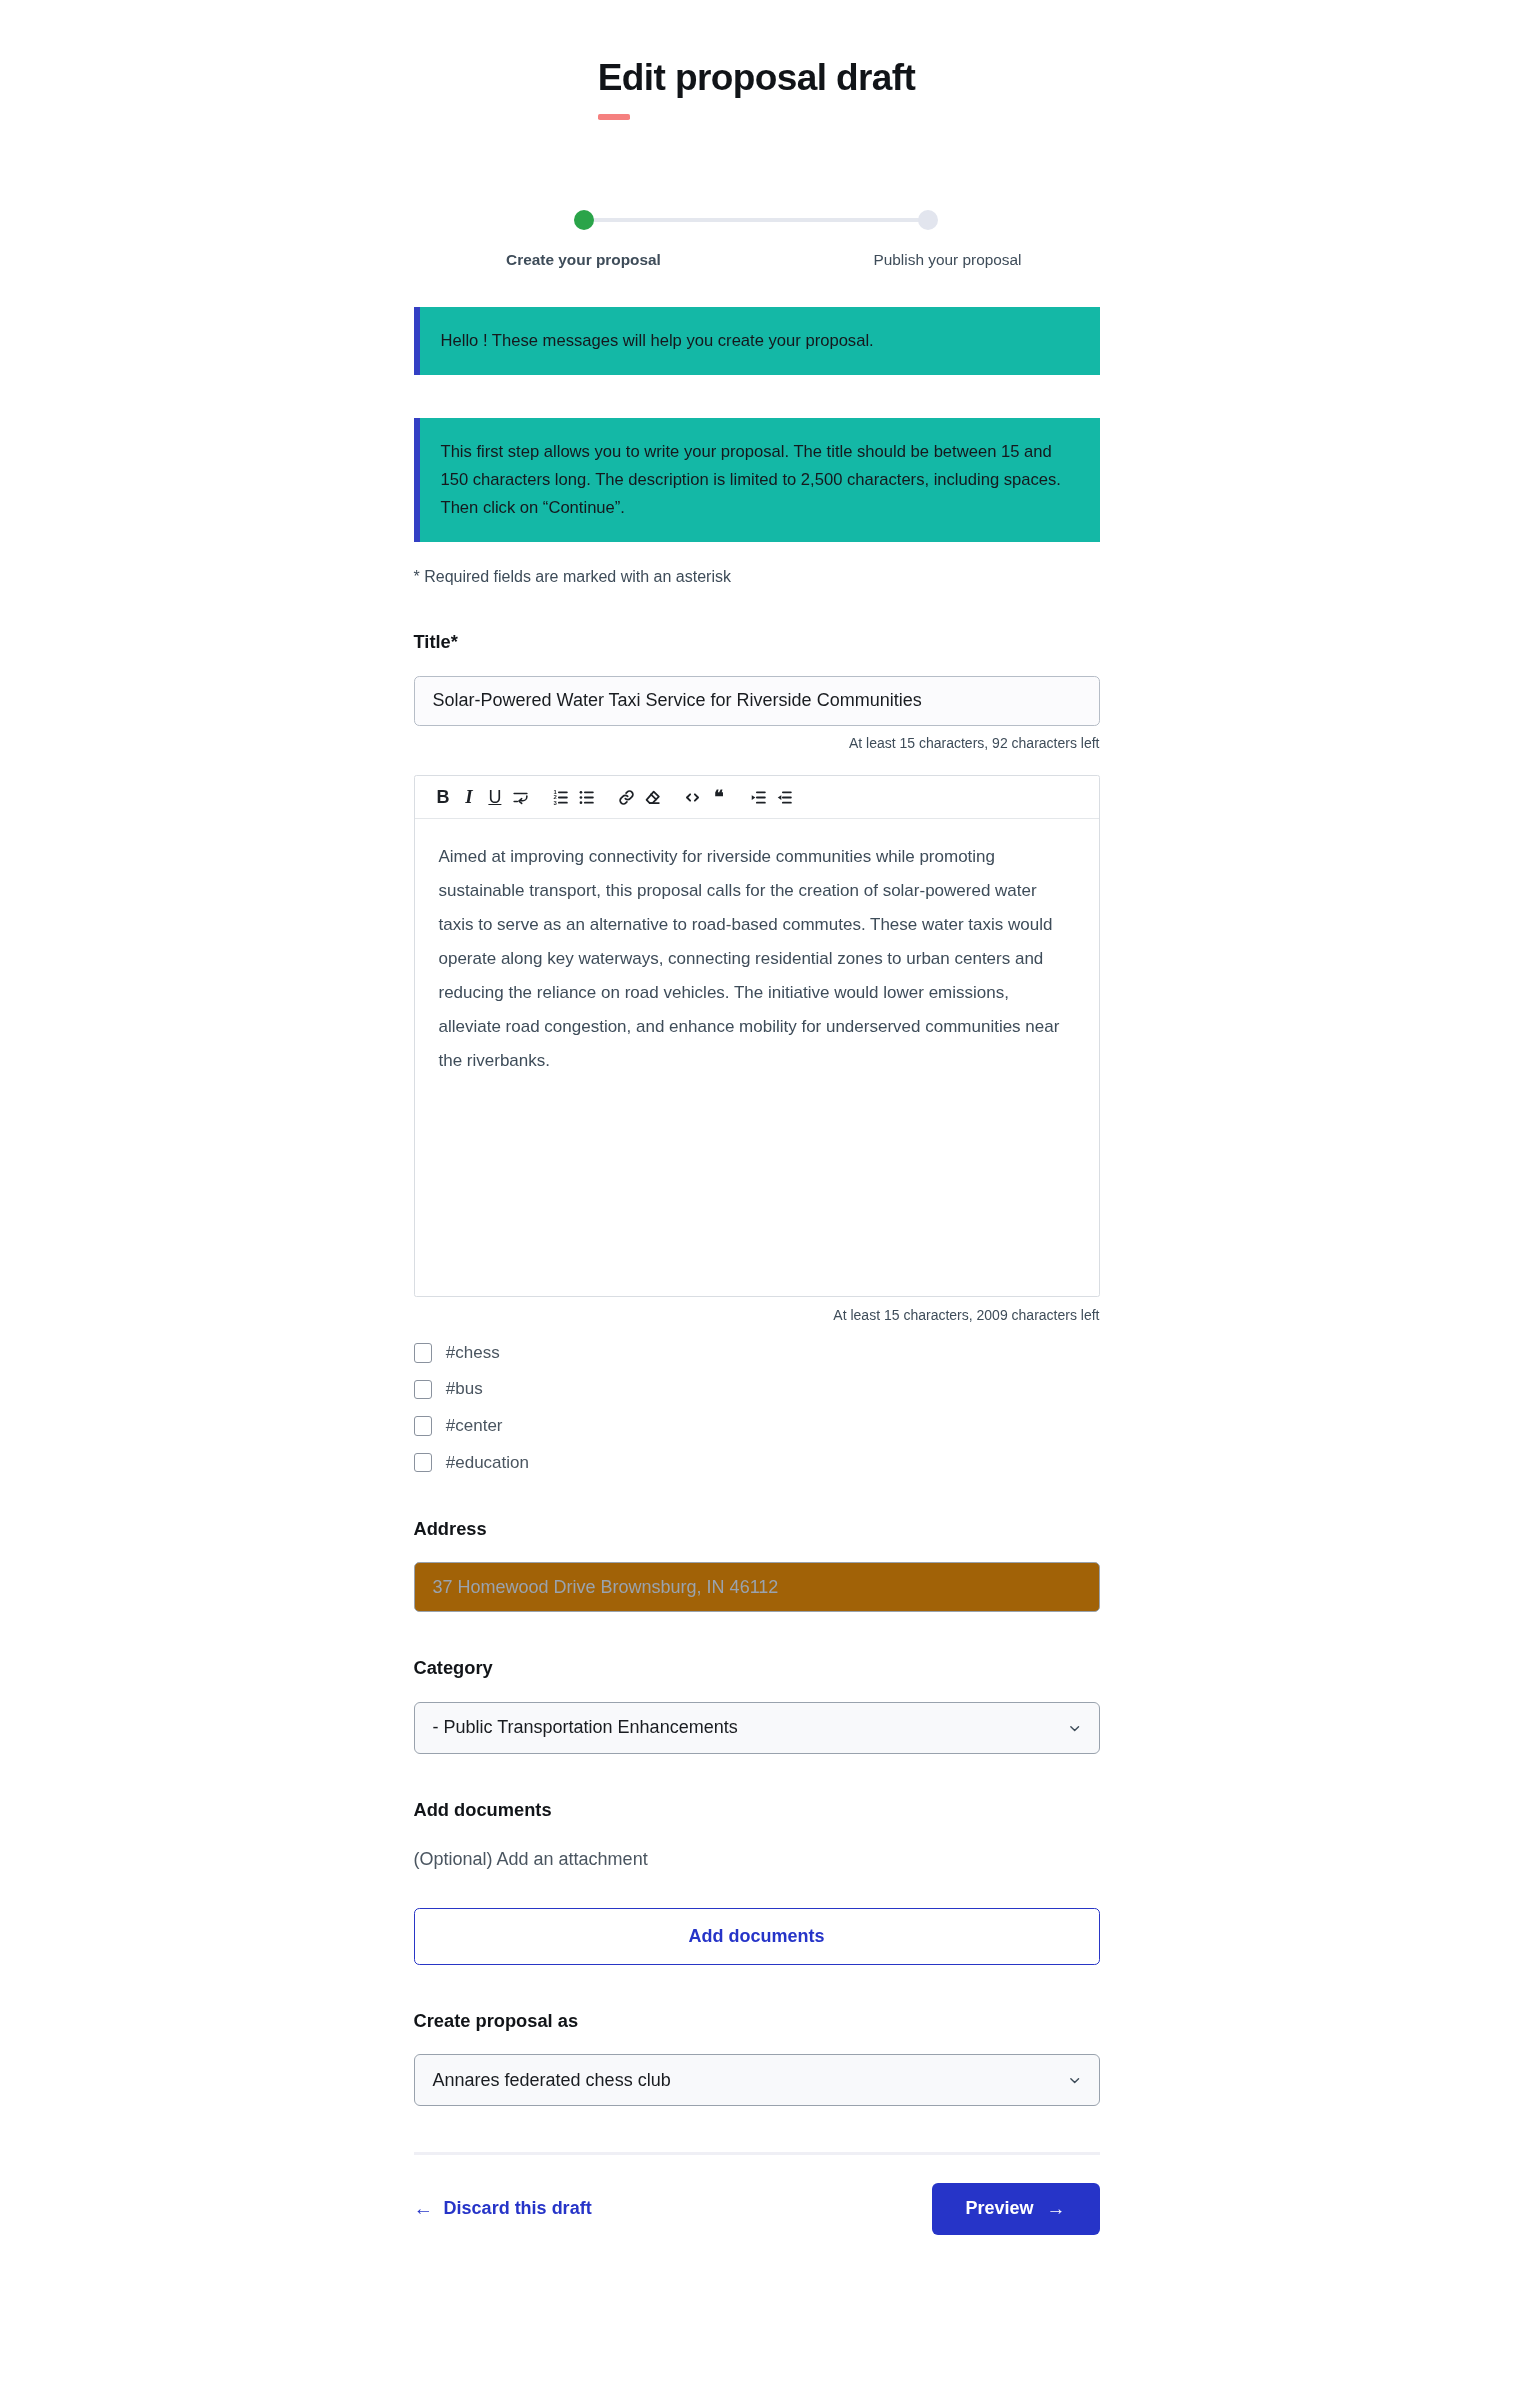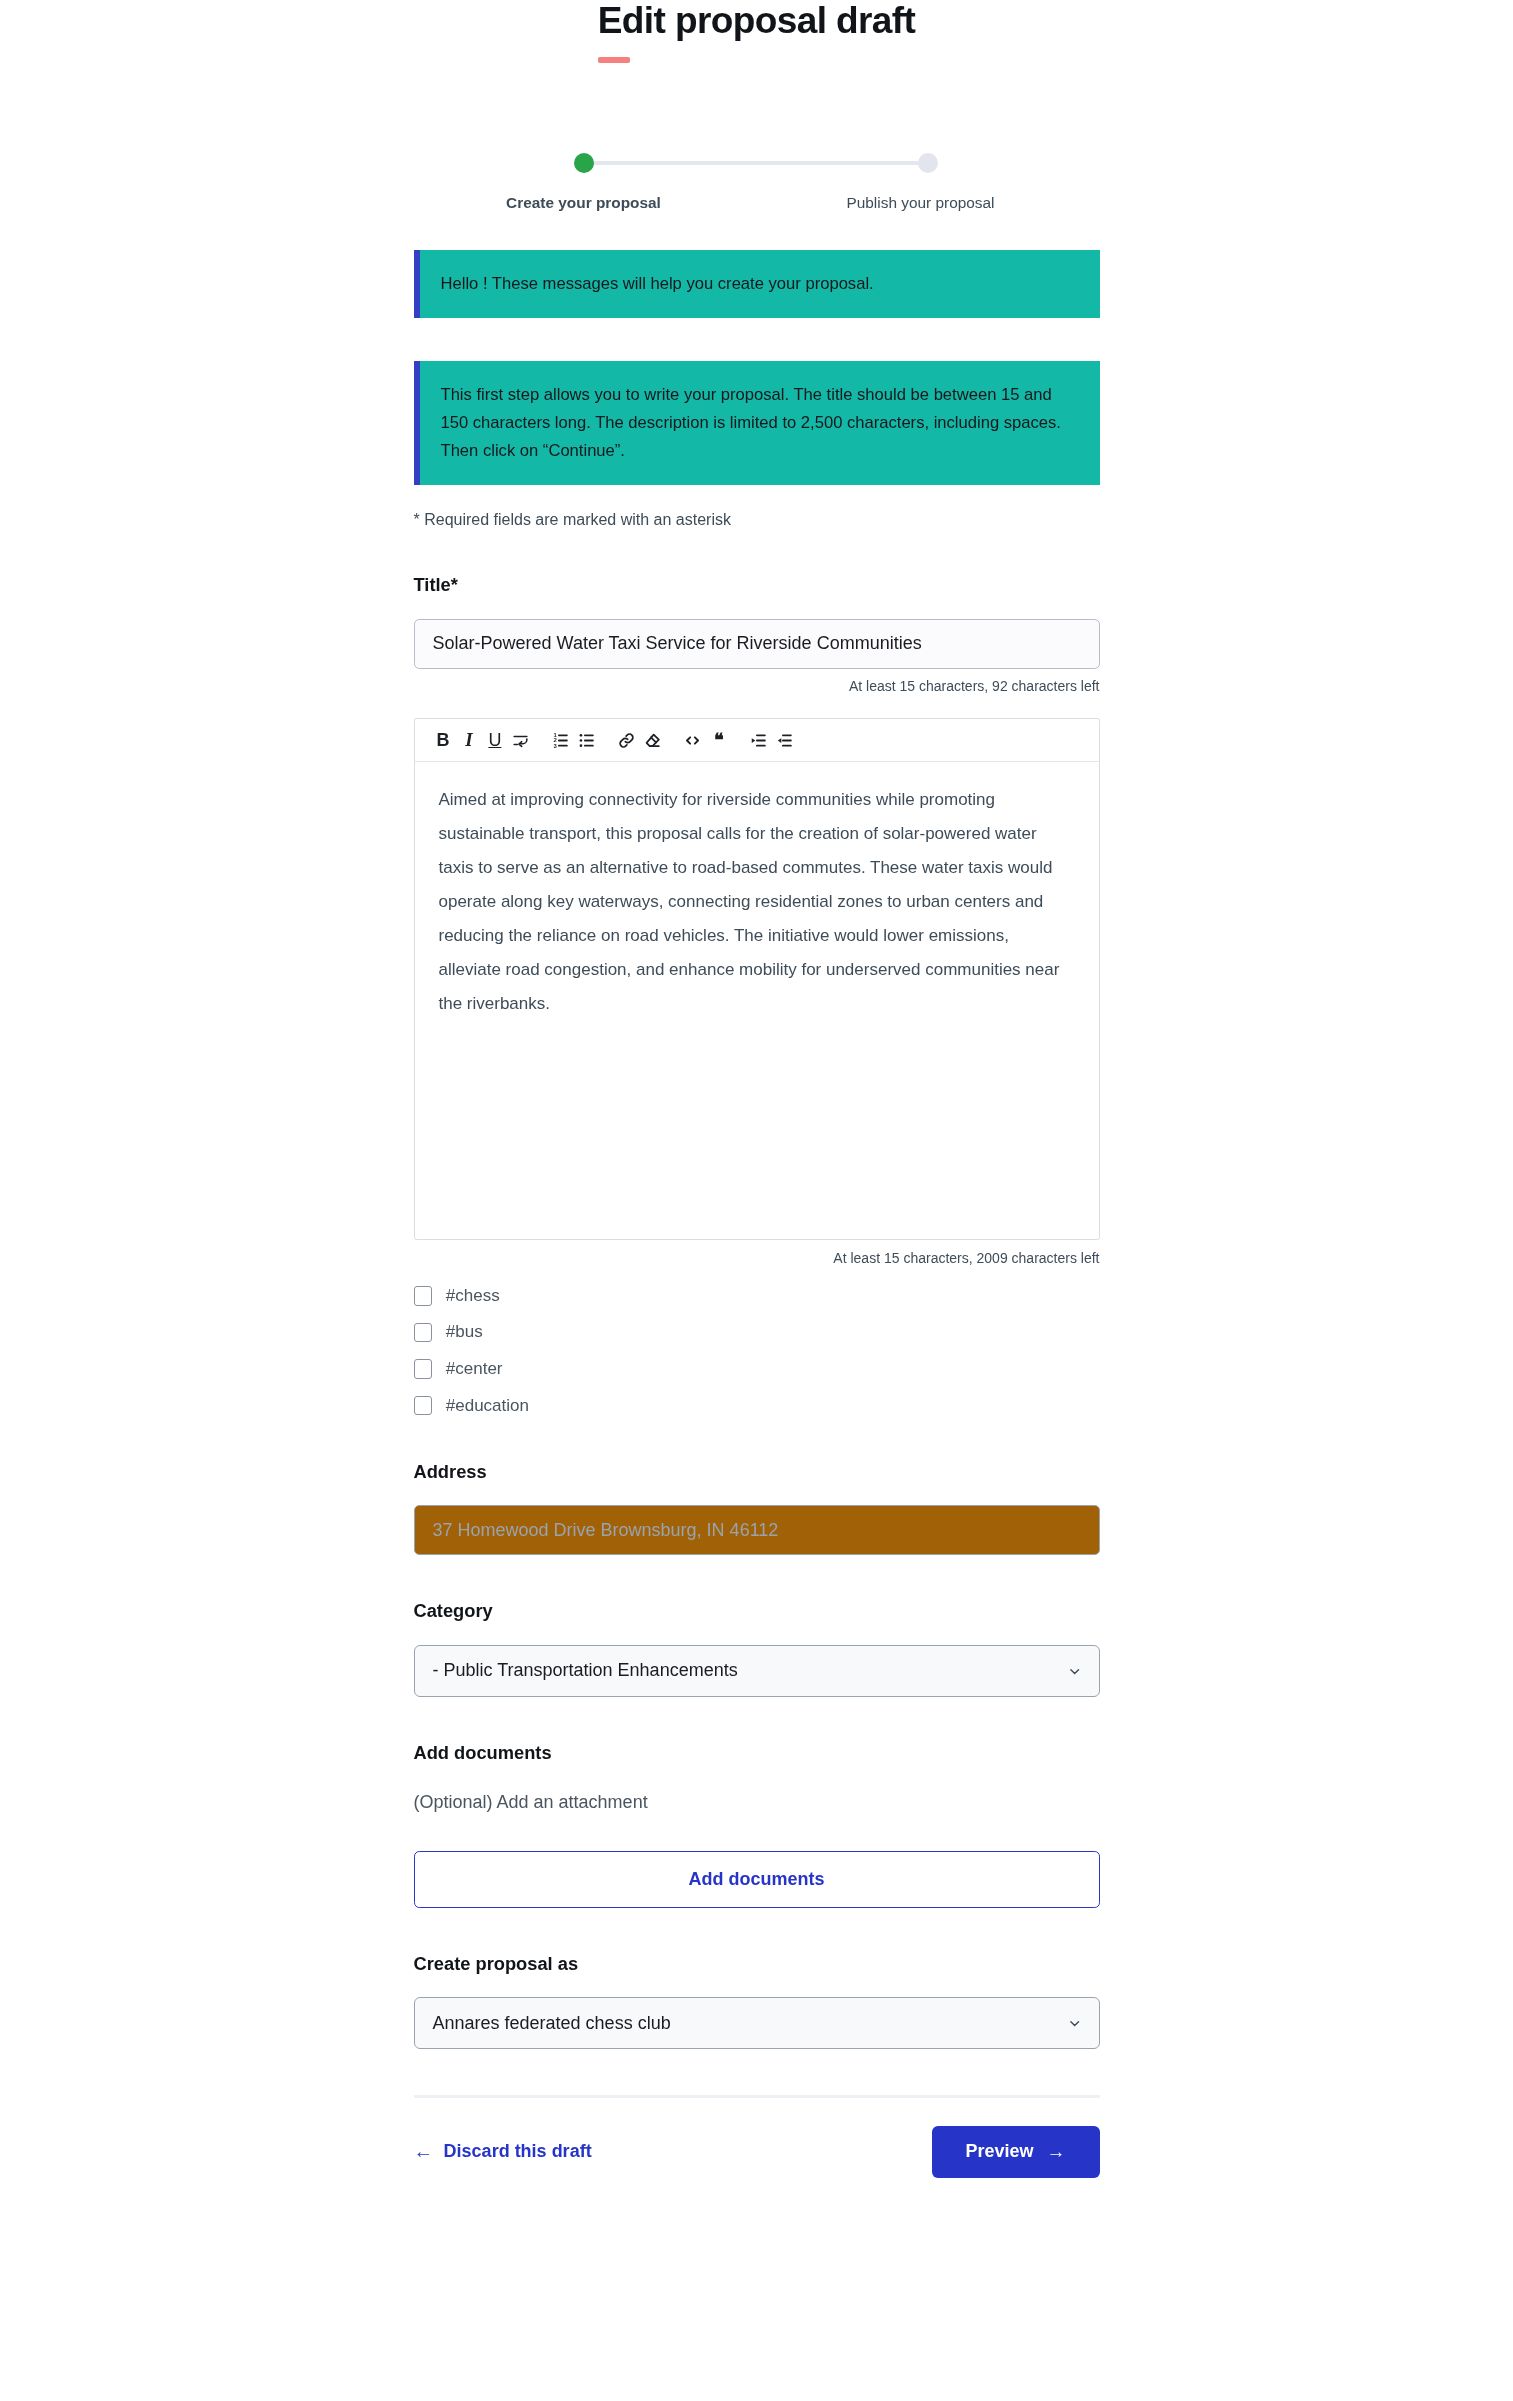--- a/index.html
+++ b/index.html
@@ -6,38 +6,38 @@
   html,body { background:#ffffff; }
   body {
     width:1513px; min-height:2401px;
     font-family:"Liberation Sans", sans-serif;
     color:#3e4c59;
     -webkit-font-smoothing:antialiased;
   }
   .col { width:686px; margin:0 auto; }
 
   
-  .page-head { text-align:center; }
+  .page-head { text-align:center; padding-top:57px; }
   .page-head .h-inner { display:inline-block; text-align:left; }
   .page-head h1 {
     font-size:37px; font-weight:bold; color:#111418; letter-spacing:-0.6px;
   }
   .title-underline { display:block; width:32px; height:6px; background:#f5807f; border-radius:1.8px; margin-top:15.4px; }
 
   
   .stepper { position:relative; height:101px; margin-top:59px; }
   .stepper .track {
     position:absolute; left:170px; width:344px; top:39px; height:3.5px; background:#e4e7ee; border-radius:1.8px;
   }
   .step-dot { position:absolute; top:31px; width:20px; height:20px; border-radius:50%; }
   .step-dot.current { left:160px; background:#2aa449; }
   .step-dot.upcoming { left:504px; background:#e2e5ee; }
   .step-label { position:absolute; top:72px; width:248px; text-align:center; font-size:15.4px; color:#3e4c59; }
   .step-label.current { left:46px; font-weight:bold; }
-  .step-label.upcoming { left:383px; font-weight:normal; }
+  .step-label.upcoming { left:410px; font-weight:normal; }
 
   
   .callout {
     background:#14b8a6; border-left:6px solid #3340c4;
     padding:20px 26px 20px 21px; font-size:16.6px; line-height:28px; color:#15181d;
   }
   .callout.first { margin-top:27px; }
   .callout + .callout { margin-top:43px; }
 
   .required-note { margin-top:26px; font-size:16px; color:#3e4c59; }

